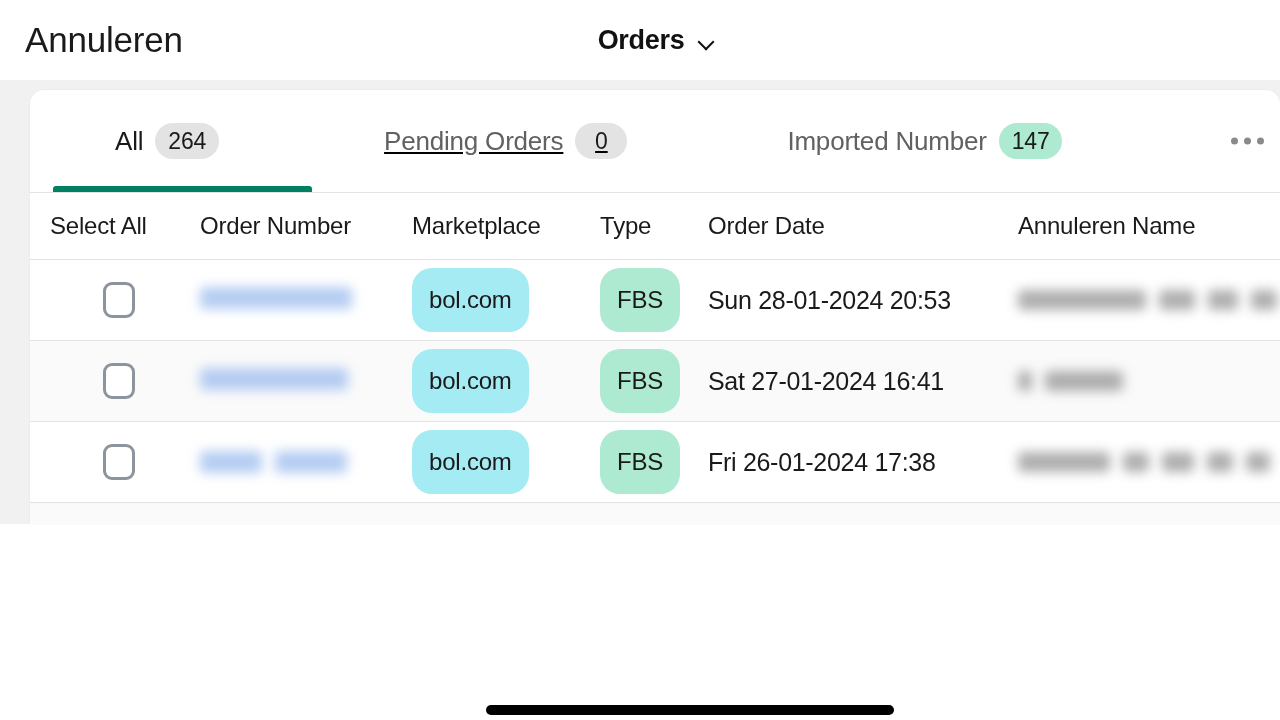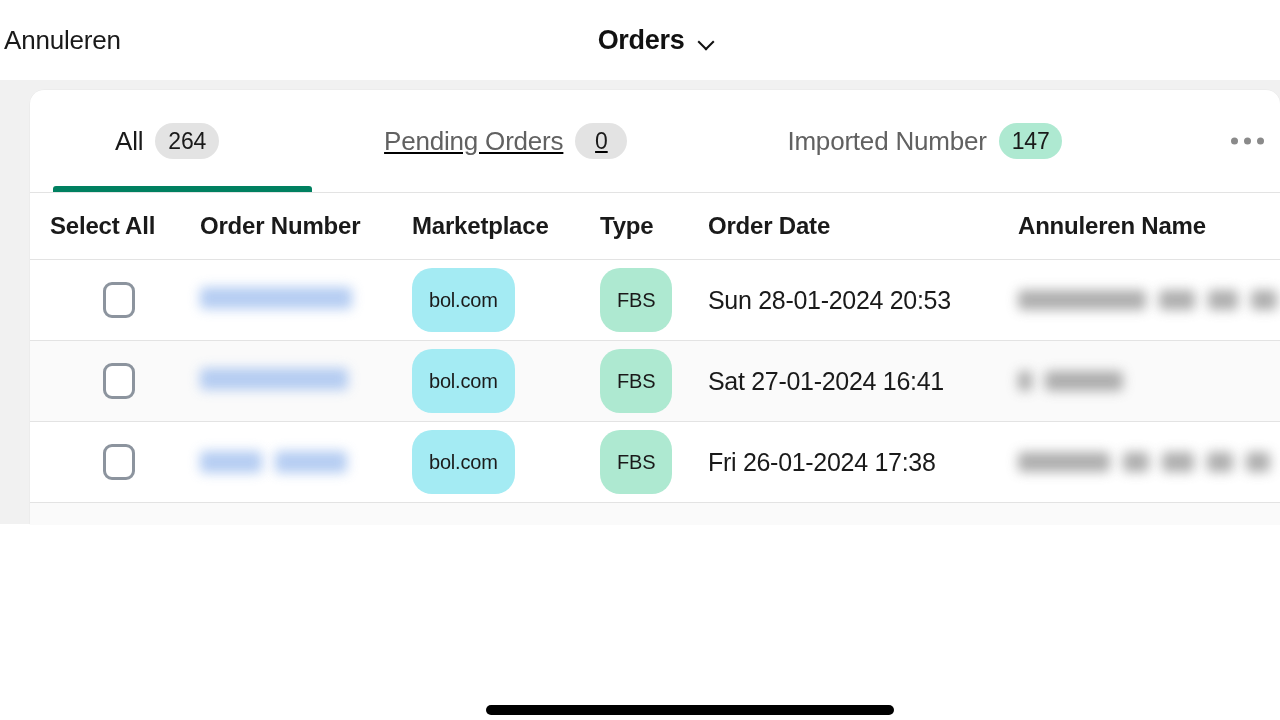--- a/index.html
+++ b/index.html
@@ -26,22 +26,22 @@
     position: absolute;
     left: 0; top: 0;
     width: 1280px;
     height: 80px;
     background: #ffffff;
     display: flex;
     align-items: center;
   }
   .topbar-cancel {
     position: absolute;
-    left: 4px;
-    font-size: 26px;
+    left: 25px;
+    font-size: 35px;
     color: #1a1a1a;
     letter-spacing: -0.2px;
     background: none;
     border: none;
     padding: 0;
     font-family: "Liberation Sans", sans-serif;
     cursor: pointer;
   }
   .topbar-title-wrap {
     position: absolute;
@@ -175,21 +175,21 @@
     width: 100%;
   }
   .thead {
     display: flex;
     align-items: center;
     height: 66px;
     border-bottom: 1px solid #e3e3e3;
   }
   .th {
     font-size: 24px;
-    font-weight: bold;
+    font-weight: normal;
     color: #1a1a1a;
     letter-spacing: -0.2px;
     white-space: nowrap;
   }
   .col-select  { width: 170px; padding-left: 20px; box-sizing: border-box; }
   .col-order   { width: 212px; }
   .col-market  { width: 188px; }
   .col-type    { width: 108px; }
   .col-date    { width: 310px; }
   .col-ship    { width: 262px; }
@@ -235,21 +235,21 @@
   }
   .redact-group { display: flex; align-items: center; gap: 13px; }
 
   .pill {
     display: inline-flex;
     align-items: center;
     justify-content: center;
     height: 40px;
     padding: 12px 17px;
     border-radius: 20px;
-    font-size: 20px;
+    font-size: 24px;
     color: #1a1a1a;
     letter-spacing: -0.2px;
   }
   .pill-market { background: #a4ebf3; }
   .pill-type   { background: #aee9d1; }
 
   .cell-date {
     font-size: 25px;
     color: #1a1a1a;
     letter-spacing: -0.3px;

